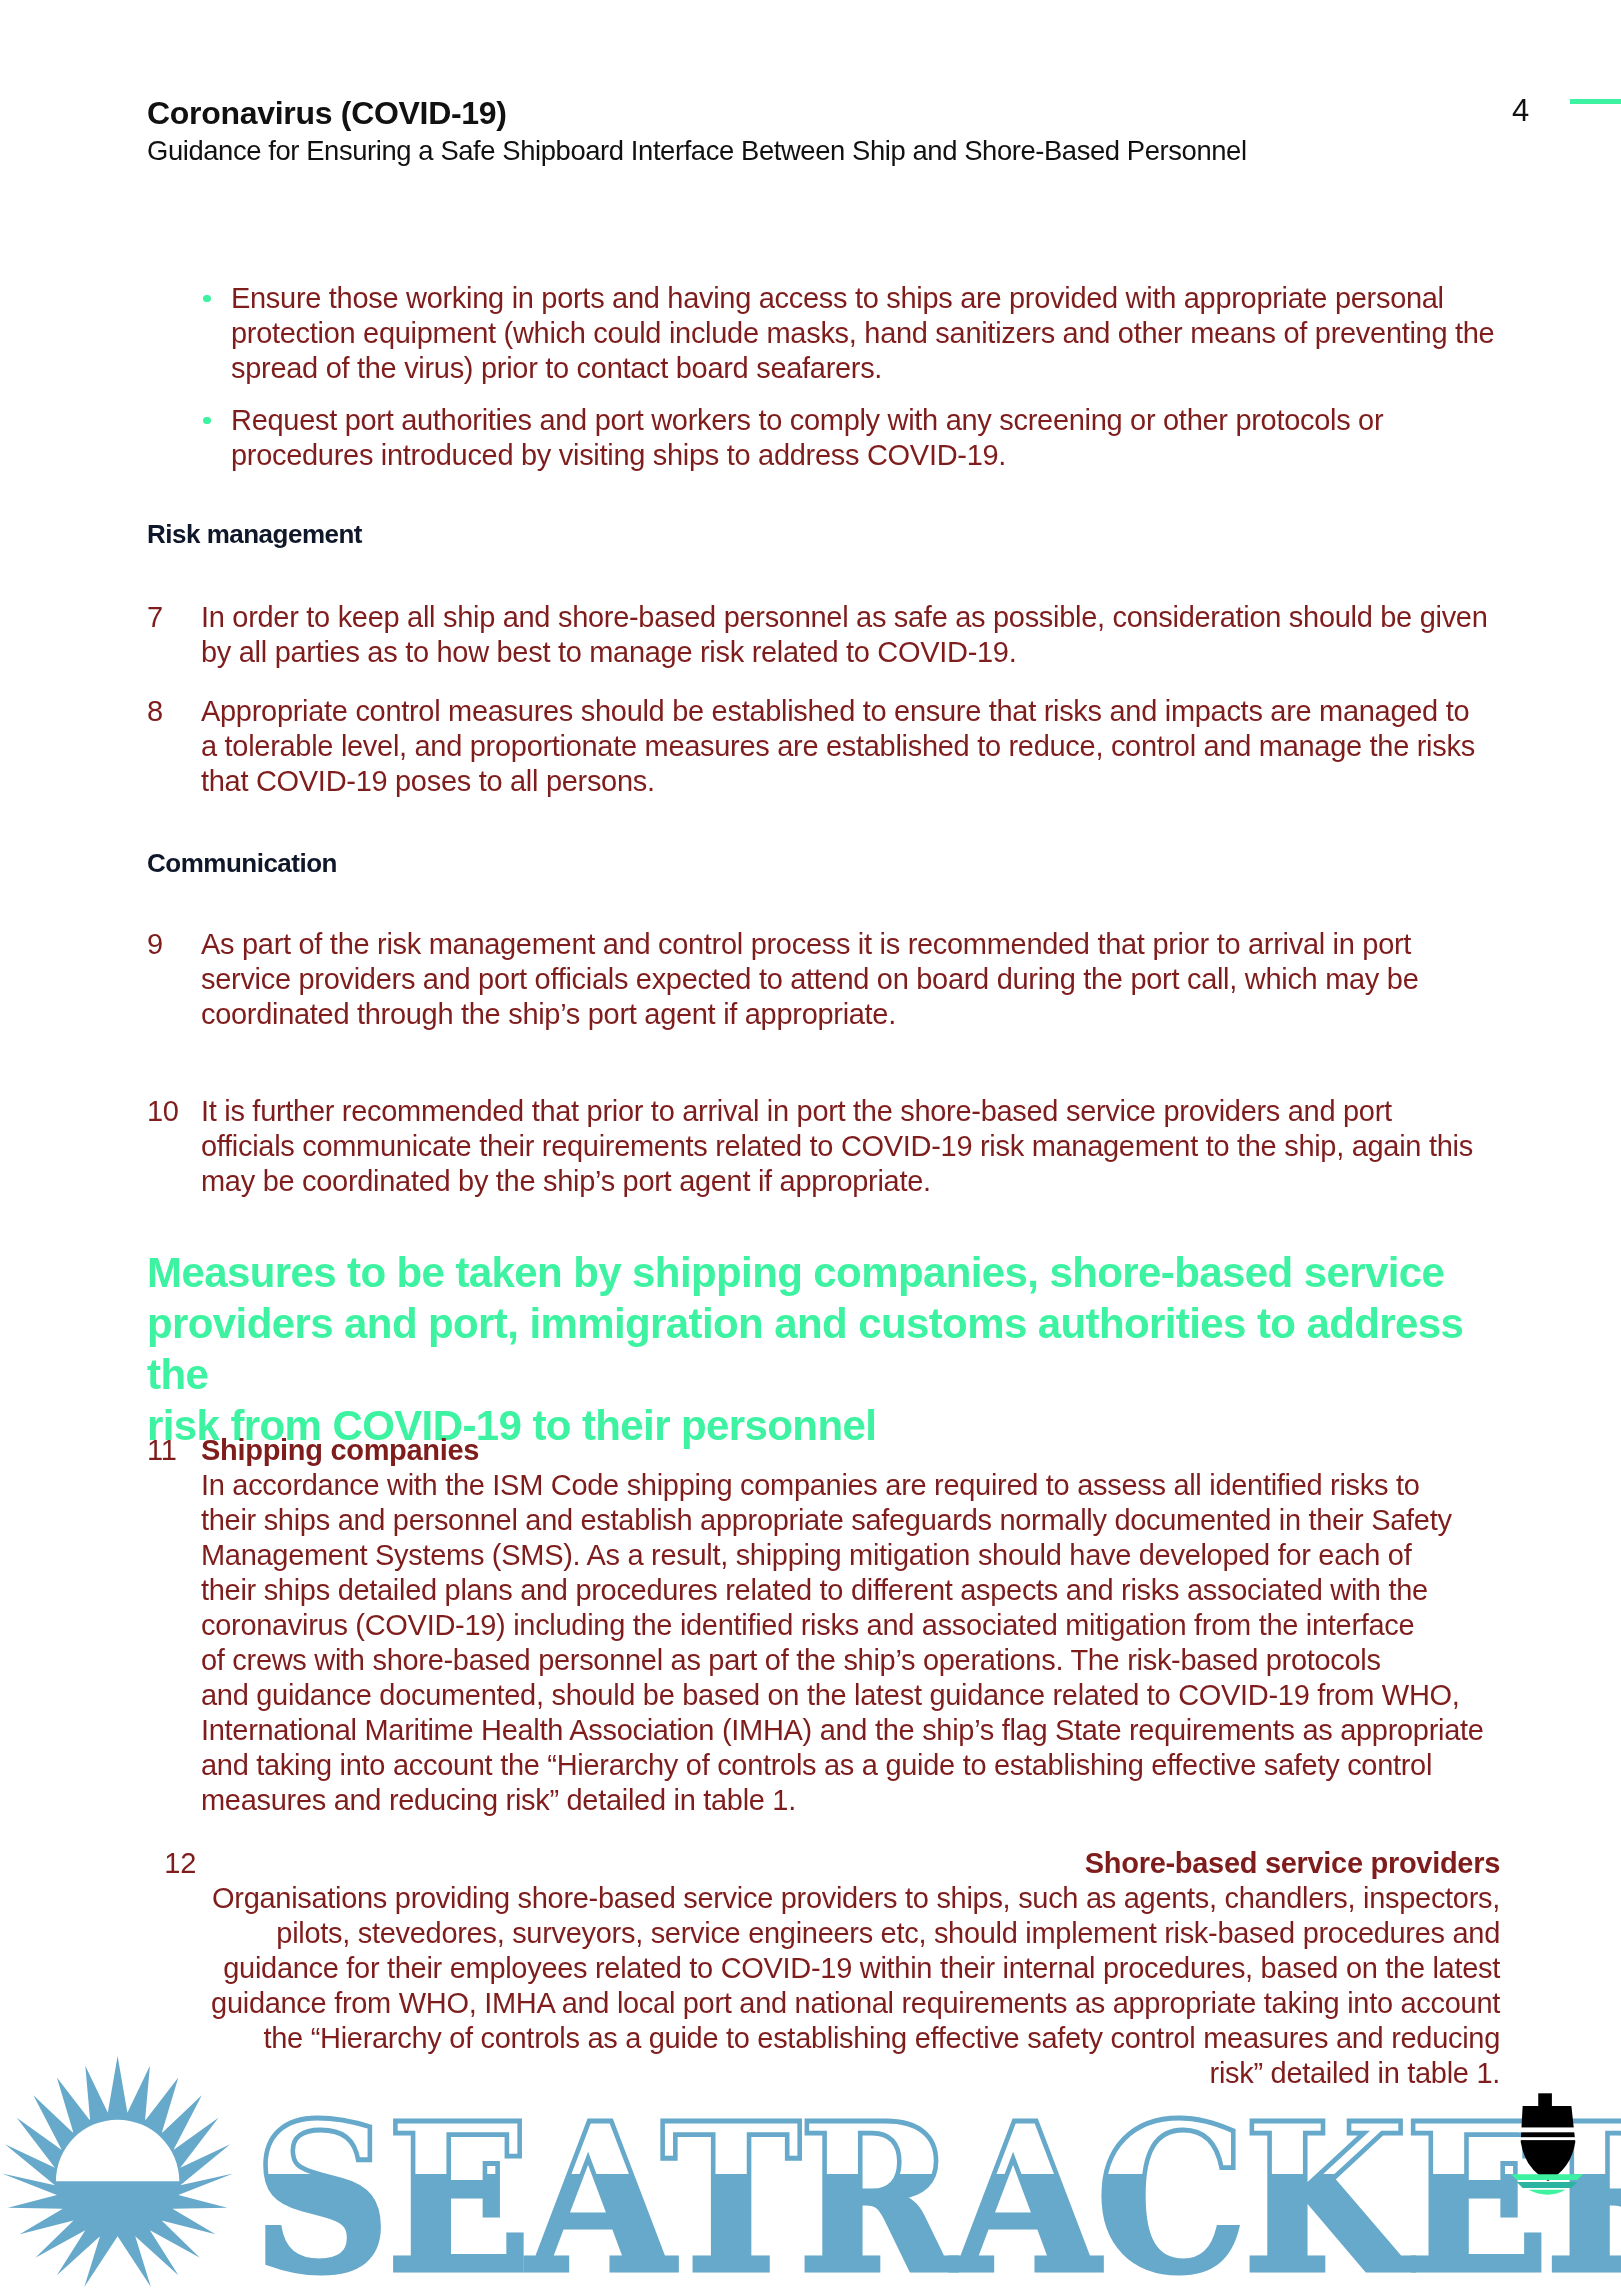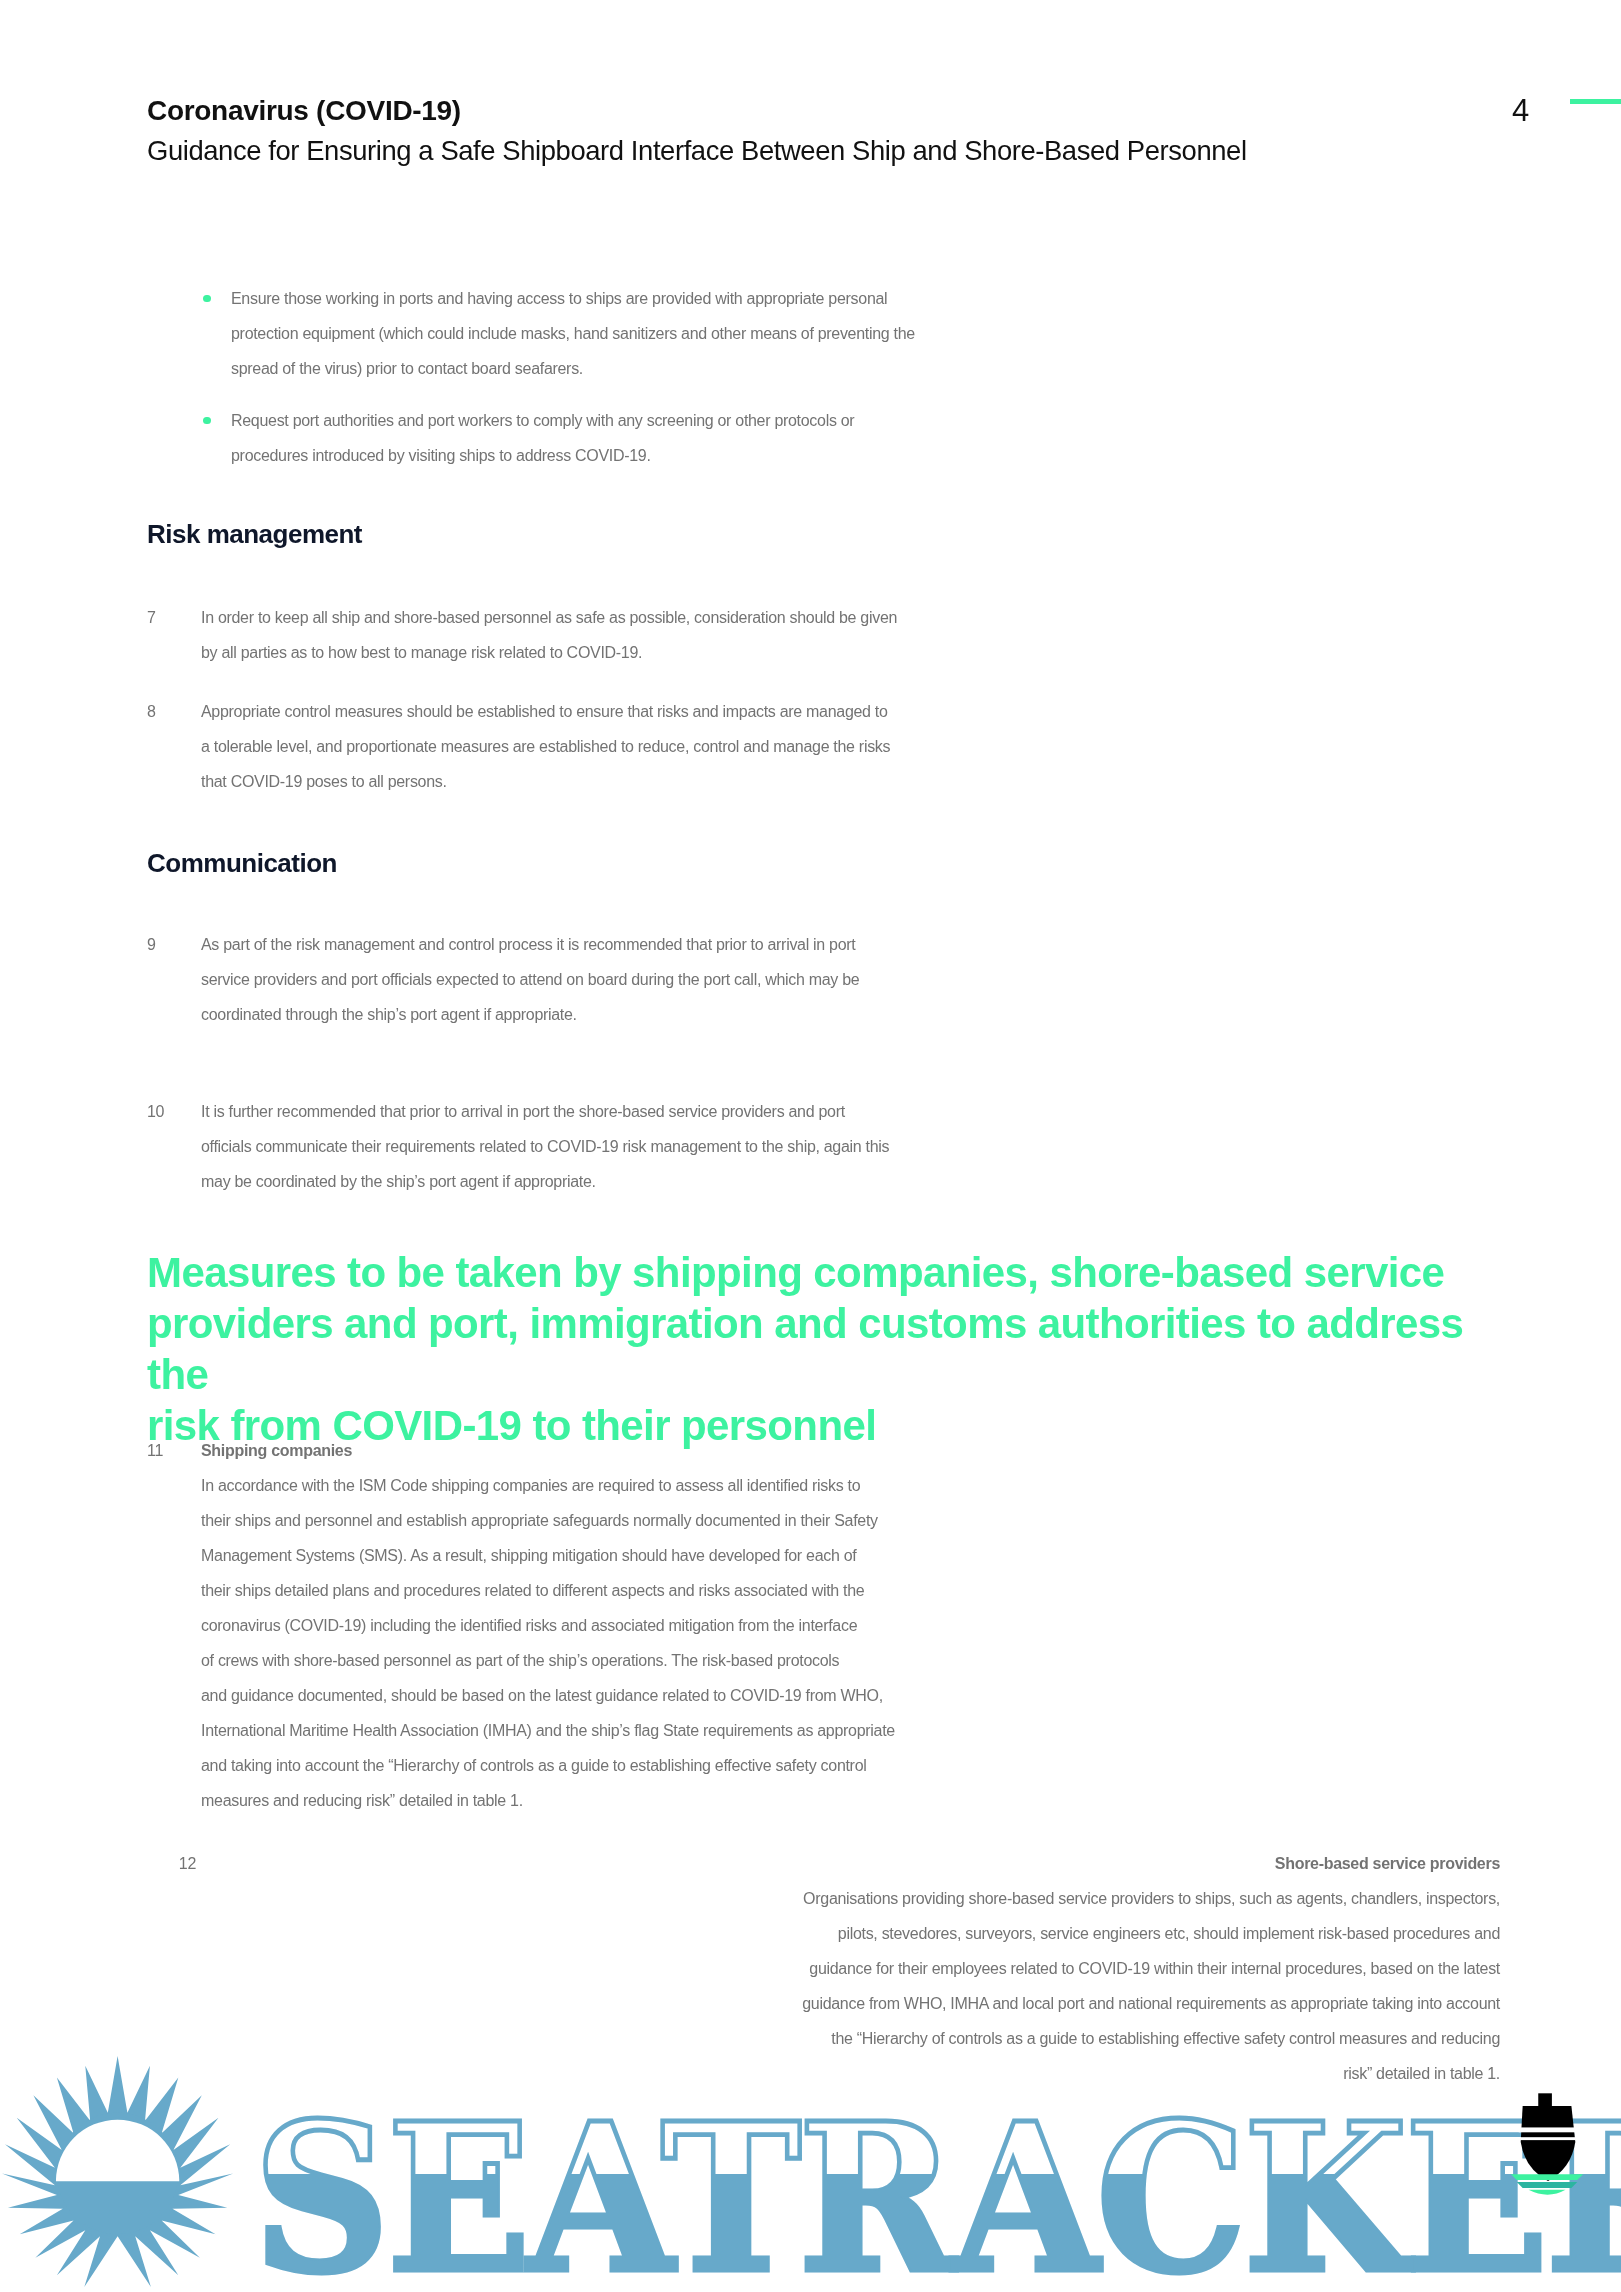--- a/index.html
+++ b/index.html
@@ -1,24 +1,24 @@
 <!DOCTYPE html>
 <html><head>
 <meta charset="utf-8">
 <style>
   html, body { margin: 0; padding: 0; background: #ffffff; }
   body { width: 1621px; height: 2293px; position: relative; overflow: hidden;
          font-family: "Liberation Sans", "DejaVu Sans", sans-serif; color: #111; }
   .abs { position: absolute; }
-  .hdr-title { left: 147px; top: 95px; font-size: 28px; font-weight: bold; letter-spacing: -0.3px; }
+  .hdr-title { left: 147px; top: 95px; font-size: 32px; font-weight: bold; letter-spacing: -0.3px; }
   .hdr-sub { left: 147px; top: 135px; font-size: 27.4px; font-weight: normal; letter-spacing: -0.4px; color: #111; }
   .page-num { left: 1512px; top: 93px; font-size: 31px; }
   .accent-line { left: 1570px; top: 99px; width: 51px; height: 4.9px; background: #3DF2A0; }
 
-  .body-text { font-size: 16px; line-height: 35px; letter-spacing: -0.3px; color: #737373; }
+  .body-text { font-size: 29px; line-height: 35px; letter-spacing: -0.3px; color: #7f1d1d; }
   .bullet { left: 200px; width: 1294px; padding-left: 31px; }
   .bullet .dot { position: absolute; left: 2.9px; top: 13.7px; width: 7.8px; height: 7.8px; border-radius: 50%; background: #3DF2A0; }
 
   .heading { left: 147px; color: #0f172a; font-size: 26px; font-weight: bold; letter-spacing: -0.5px; }
   .big-heading { left: 147px; width: 1333px; color: #3DF2A0; font-size: 42px; line-height: 51px; font-weight: bold; letter-spacing: -0.6px; }
 
   .para { left: 147px; width: 1353px; }
   .para .num { position: absolute; left: 0; top: 0; width: 49px; }
   .para .txt { margin-left: 54px; }
   .para .sub { font-weight: bold; display: block; }

